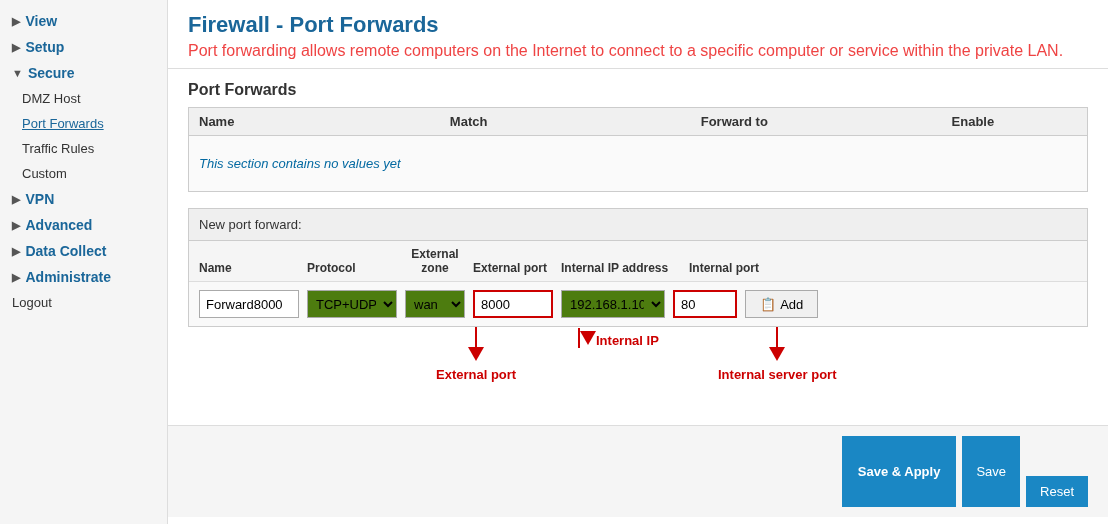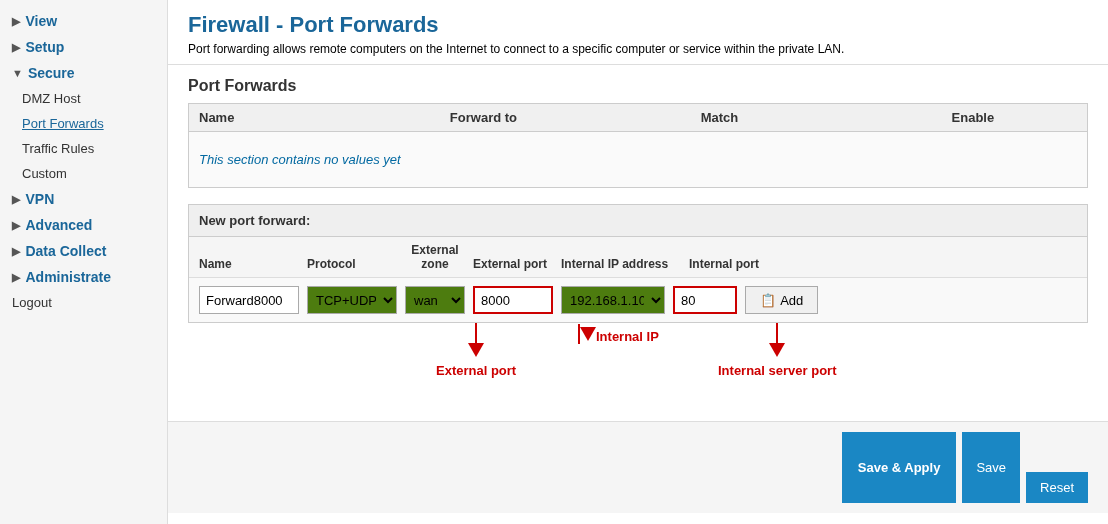--- a/index.html
+++ b/index.html
@@ -40,22 +40,22 @@
       padding: 12px 20px 8px 20px;
       border-bottom: 1px solid #ddd;
     }
     .page-title {
       font-size: 22px;
       font-weight: bold;
       color: #1a6699;
       margin-bottom: 4px;
     }
     .page-desc {
-      font-size: 12px;
-      color: #000000;
+      font-size: 16px;
+      color: #ef4444;
     }
 
     .section-title {
       font-size: 16px;
       font-weight: bold;
       color: #333;
       padding: 12px 20px 8px 20px;
     }
 
     .table-container {
@@ -78,21 +78,21 @@
       background: #fafafa;
     }
 
     .new-forward-section {
       margin: 16px 20px 0 20px;
       border: 1px solid #ccc;
       background: #f9f9f9;
     }
     .new-forward-title {
       padding: 8px 10px;
-      font-weight: bold;
+      font-weight: normal;
       font-size: 13px;
       background: #efefef;
       border-bottom: 1px solid #ccc;
     }
     .new-forward-col-headers {
       display: flex;
       gap: 8px;
       padding: 6px 10px;
       font-size: 12px;
       font-weight: bold;
@@ -245,22 +245,22 @@
   <div class="page-header">
     <div class="page-title">Firewall - Port Forwards</div>
     <div class="page-desc">Port forwarding allows remote computers on the Internet to connect to a specific computer or service within the private LAN.</div>
   </div>
 
   <div class="section-title">Port Forwards</div>
 
   <div class="table-container">
     <div class="table-header">
       <span>Name</span>
+      <span>Match</span>
       <span>Forward to</span>
-      <span>Match</span>
       <span>Enable</span>
     </div>
     <div class="table-empty">This section contains no values yet</div>
   </div>
 
   <div class="new-forward-section">
     <div class="new-forward-title">New port forward:</div>
     <div class="new-forward-col-headers">
       <div class="col-name">Name</div>
       <div class="col-protocol">Protocol</div>

